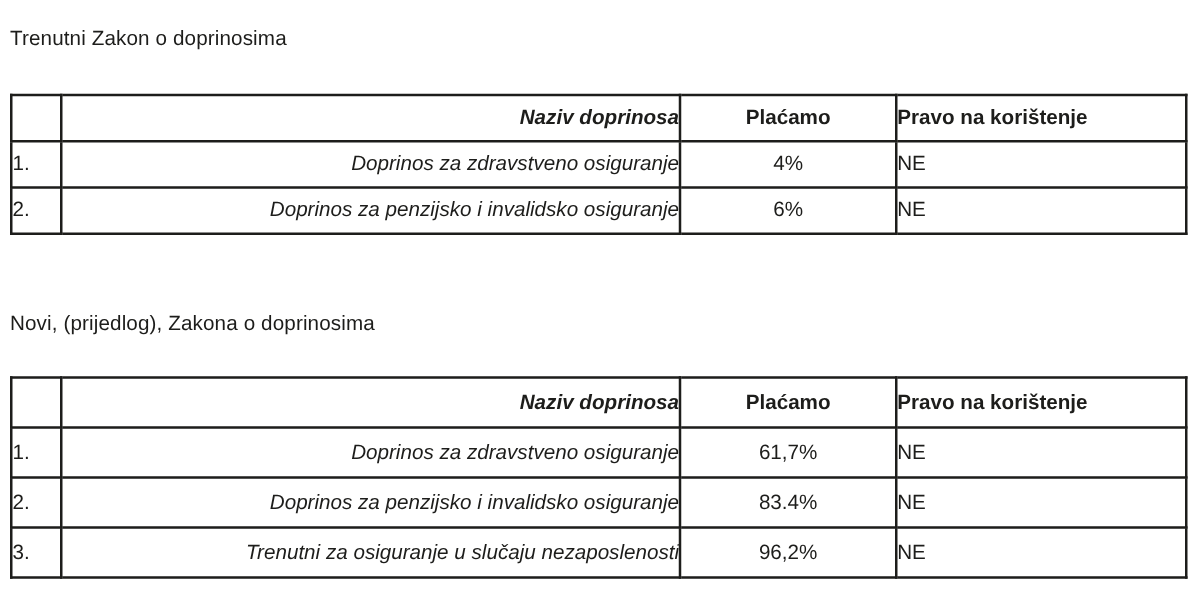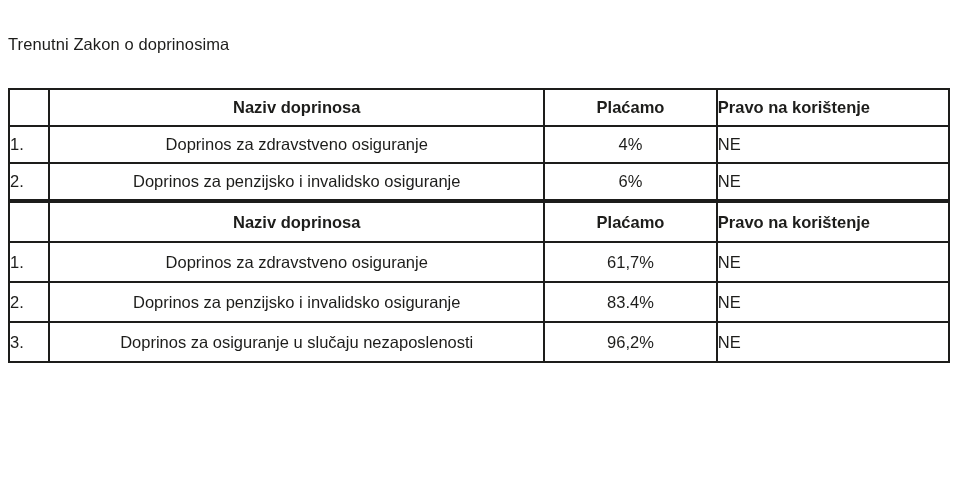--- a/index.html
+++ b/index.html
@@ -19,21 +19,21 @@
     box-sizing: border-box;
   }
   .section-title {
     font-size: 16.5px;
     font-weight: 400;
     line-height: 22px;
     margin: 0;
     letter-spacing: 0.1px;
   }
   .section-current .section-title {
-    margin-top: 33px;
+    margin-top: 20px;
     margin-bottom: 33px;
   }
   .section-proposed .section-title {
     margin-top: 60px;
     margin-bottom: 31px;
   }
   table.law-table {
     border-collapse: collapse;
     width: 942px;
     table-layout: fixed;
@@ -46,21 +46,21 @@
     padding: 0;
     overflow: hidden;
     white-space: nowrap;
     vertical-align: middle;
   }
   table.law-table th {
     font-weight: 700;
   }
   
   .c0 { width: 4.1%;  text-align: left; padding-left: 6px;  }
-  .c1 { width: 52.9%; text-align: center; padding-left: 11px; }
+  .c1 { width: 52.9%; text-align: right; padding-left: 11px; font-style: italic; }
   .c2 { width: 18.3%; text-align: center; margin-top: 46px; }
   .c3 { width: 24.7%; text-align: left; }
   
   .t1 th, .t1 td { height: 35px; }
   .t2 th, .t2 td { height: 38px; }
 </style>
 </head>
 <body>
 
 <main class="doc">
@@ -87,20 +87,21 @@
             <td class="c0">2.</td>
             <td class="c1">Doprinos za penzijsko i invalidsko osiguranje</td>
             <td class="c2">6%</td>
             <td class="c3">NE</td>
           </tr>
         </tbody>
       </table>
   </section>
 
   <section class="law-section section-proposed">
+    <h2 class="section-title">Novi, (prijedlog), Zakona o doprinosima</h2>
     <table class="law-table t2">
         <thead>
           <tr>
             <th class="c0"></th>
             <th class="c1">Naziv doprinosa</th>
             <th class="c2">Plaćamo</th>
             <th class="c3">Pravo na korištenje</th>
           </tr>
         </thead>
         <tbody>
@@ -111,21 +112,21 @@
             <td class="c3">NE</td>
           </tr>
           <tr>
             <td class="c0">2.</td>
             <td class="c1">Doprinos za penzijsko i invalidsko osiguranje</td>
             <td class="c2">83.4%</td>
             <td class="c3">NE</td>
           </tr>
           <tr>
             <td class="c0">3.</td>
-            <td class="c1">Doprinos za osiguranje u slučaju nezaposlenosti</td>
+            <td class="c1">Trenutni za osiguranje u slučaju nezaposlenosti</td>
             <td class="c2">96,2%</td>
             <td class="c3">NE</td>
           </tr>
         </tbody>
       </table>
   </section>
 
 </main>
 
 </body></html>

